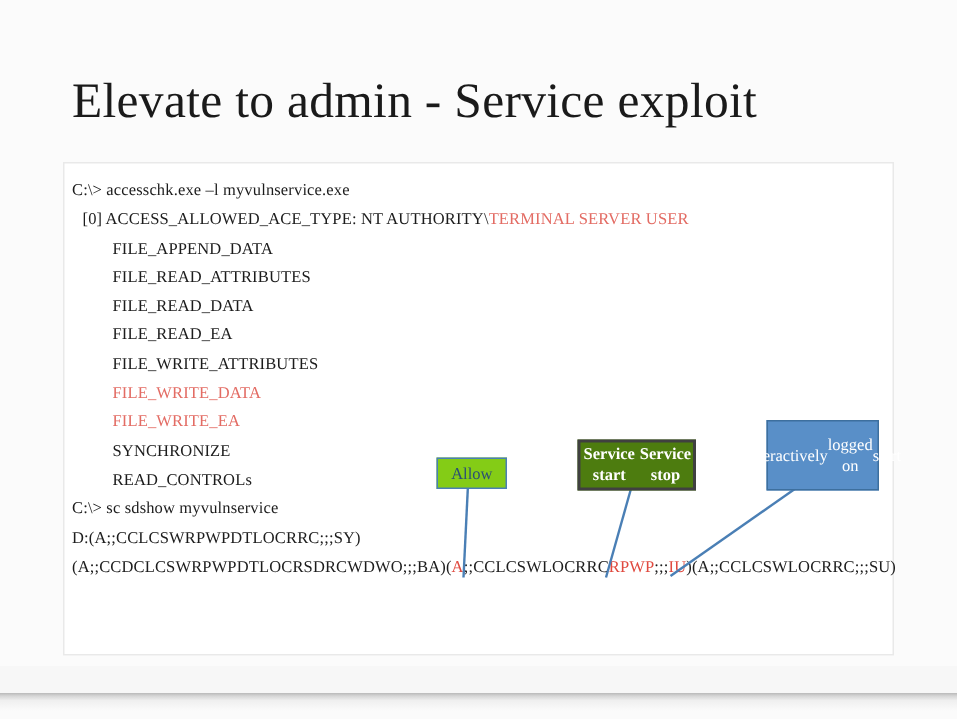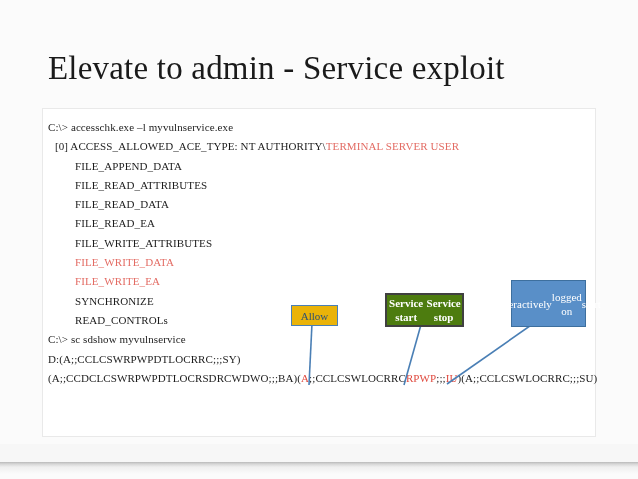--- a/index.html
+++ b/index.html
@@ -81,21 +81,21 @@
     display: flex;
     align-items: center;
     justify-content: center;
     margin-top: 16px;
   }
   #callout-allow {
     left: 291px;
     top: 289px;
     width: 47px;
     height: 21px;
-    background: #eab308;
+    background: #84cc16;
     border: 1px solid #4a7fb5;
     color: #2c4f74;
   }
   #callout-service {
     left: 385px;
     top: 277px;
     width: 79px;
     height: 34px;
     background: #4d7c0f;
     border: 2px solid #404040;

